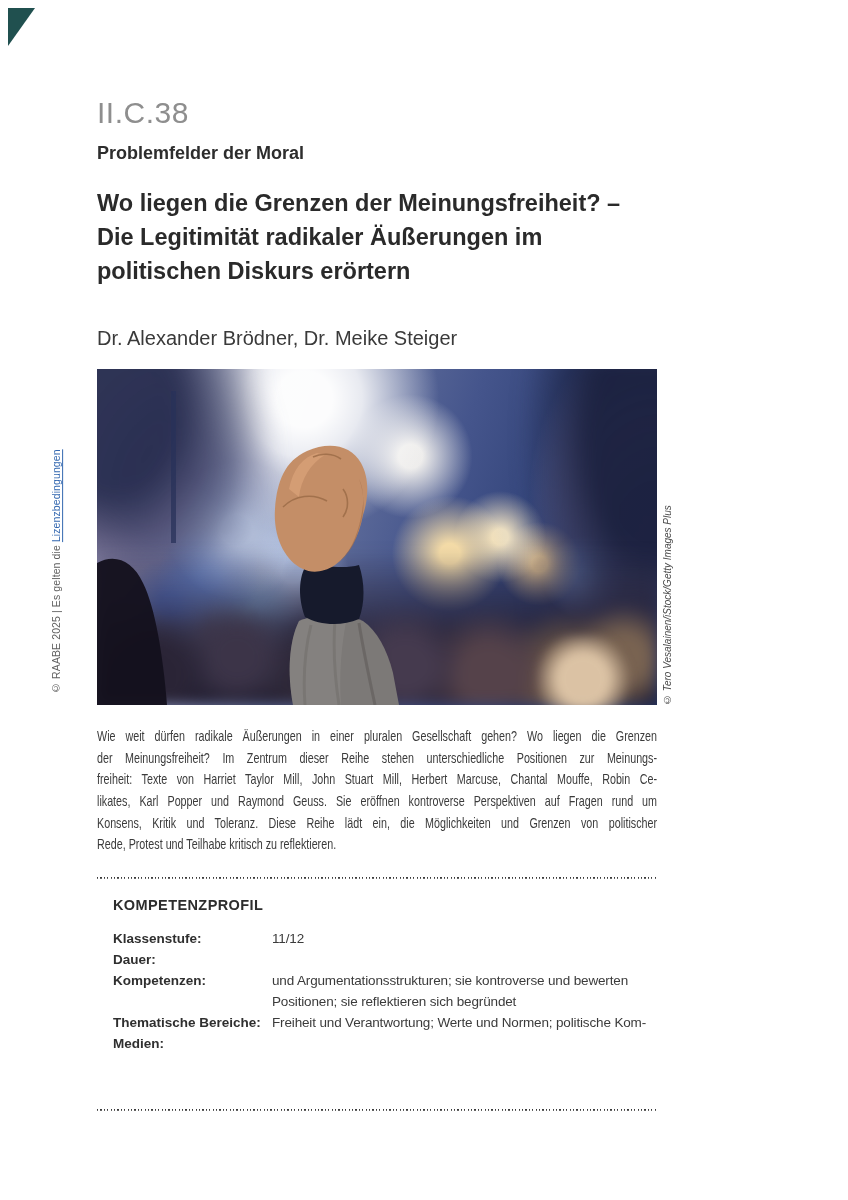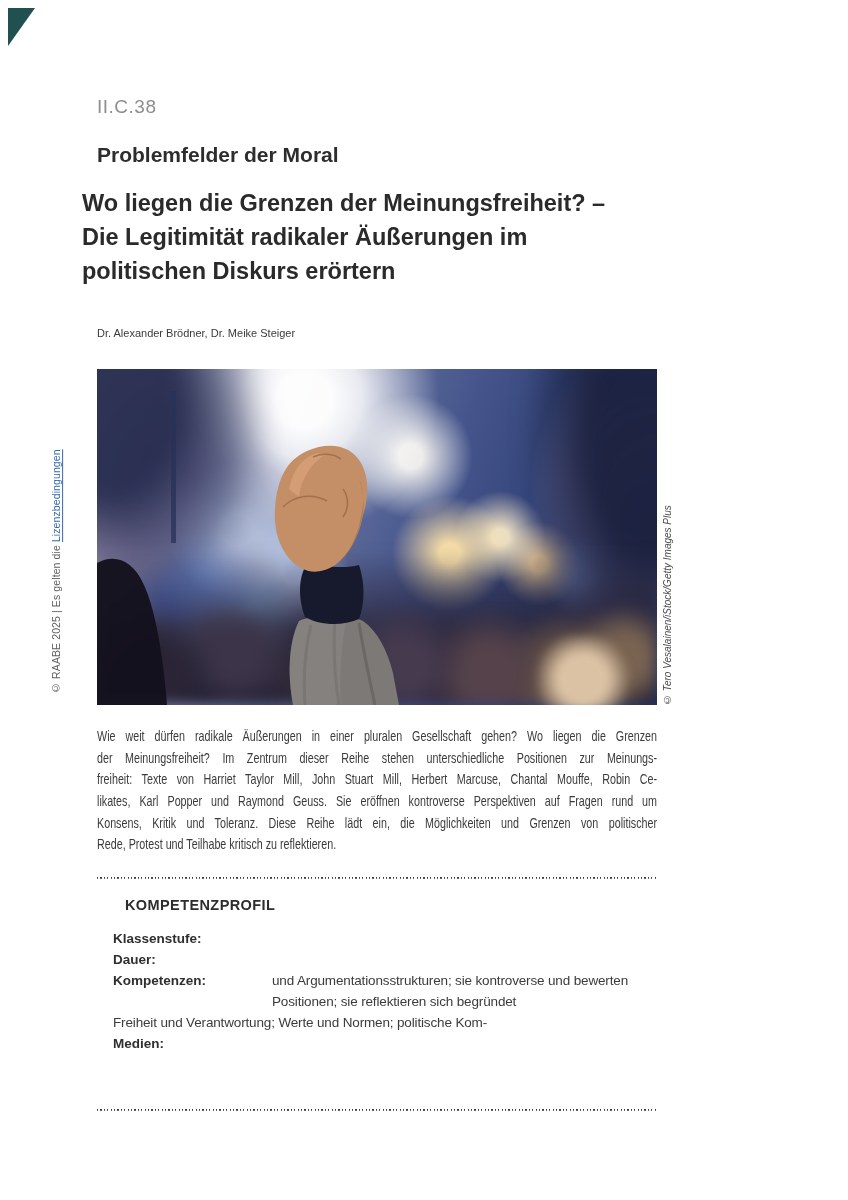--- a/index.html
+++ b/index.html
@@ -7,24 +7,24 @@
     width:848px;height:1200px;background:#ffffff;position:relative;
     font-family:"Liberation Sans", sans-serif;color:#3b3b3b;overflow:hidden;
   }
   .abs{position:absolute;}
 
   
   .corner-tri{left:8px;top:8px;width:0;height:0;
     border-top:38px solid #20504f;border-right:27px solid transparent;}
 
   
-  .code{left:97px;top:96px;font-size:19px;font-weight:400;color:#8e8e8e;letter-spacing:.5px;}
-  .series{left:97px;top:143px;font-size:21px;font-weight:700;color:#2d2d2d;}
-  .title{left:82px;top:186px;width:600px;font-size:23.5px;font-weight:700;color:#2a2a2a;line-height:34px;}
-  .authors{left:97px;top:327px;font-size:11px;color:#3a3a3a;}
+  .code{left:97px;top:96px;font-size:30px;font-weight:400;color:#8e8e8e;letter-spacing:.5px;}
+  .series{left:97px;top:143px;font-size:18px;font-weight:700;color:#2d2d2d;}
+  .title{left:97px;top:186px;width:600px;font-size:23.5px;font-weight:700;color:#2a2a2a;line-height:34px;}
+  .authors{left:97px;top:327px;font-size:20px;color:#3a3a3a;}
 
   
   .side-copyright{left:50px;top:468px;height:226px;width:15px;
     writing-mode:vertical-rl;transform:rotate(180deg);
     font-size:10.5px;color:#5f5f5f;letter-spacing:.1px;white-space:nowrap;}
   .side-copyright a{color:#3468b0;text-decoration:underline;cursor:pointer;}
   .photo-credit{left:662px;top:369px;height:336px;width:15px;
     writing-mode:vertical-rl;transform:rotate(180deg);
     font-size:10px;font-style:italic;color:#4c4c4c;white-space:nowrap;}
 
@@ -70,21 +70,21 @@
     font-size:14.2px;line-height:21.7px;color:#3b3b3b;}
   .intro .vline{text-align:justify;text-align-last:justify;height:21.7px;white-space:nowrap;}
   .intro .vline.last{text-align-last:left;}
 
   
   .rule{left:97px;width:560px;height:3px;background:
     repeating-linear-gradient(to right,#3c3c3c 0 1.2px, rgba(0,0,0,0) 1.2px 3.4px);
     background-size:auto 1.8px;background-repeat:no-repeat;background-position:top;}
   .rule-top{top:877px;}
   .rule-bottom{top:1109px;}
-  .comp-heading{left:113px;top:897px;font-size:14.5px;font-weight:700;color:#2d2d2d;letter-spacing:.4px;margin-left:12px;}
+  .comp-heading{left:113px;top:897px;font-size:14.5px;font-weight:700;color:#2d2d2d;letter-spacing:.4px;}
   .comp-table{left:113px;top:928px;width:544px;font-size:13.5px;line-height:21px;color:#3b3b3b;}
   .comp-row{display:grid;grid-template-columns:159px 1fr;}
   .comp-row .label{font-weight:700;color:#2f2f2f;}
   .comp-row .vline{white-space:nowrap;letter-spacing:-0.15px;}
 </style>
 </head>
 <body>
 
 <div class="abs corner-tri"></div>
 
@@ -131,32 +131,36 @@
     <div class="vline">Konsens, Kritik und Toleranz. Diese Reihe lädt ein, die Möglichkeiten und Grenzen von politischer</div>
     <div class="vline last">Rede, Protest und Teilhabe kritisch zu reflektieren.</div>
   </div>
 
 <div class="abs rule rule-top"></div>
 <div class="abs comp-heading">KOMPETENZPROFIL</div>
 
 <div class="abs comp-table">
   <div class="comp-row">
     <div class="label">Klassenstufe:</div>
+    <div class="value">
+        <div class="vline last">11/12</div>
+      </div>
   </div>
   <div class="comp-row">
     <div class="label">Dauer:</div>
   </div>
   <div class="comp-row">
     <div class="label">Kompetenzen:</div>
     <div class="value">
         <div class="vline">und Argumentationsstrukturen; sie kontroverse und bewerten</div>
         <div class="vline last">Positionen; sie reflektieren sich begründet</div>
       </div>
   </div>
   <div class="comp-row">
+    <div class="label">Thematische Bereiche:</div>
     <div class="value">
         <div class="vline">Freiheit und Verantwortung; Werte und Normen; politische Kom-</div>
       </div>
   </div>
   <div class="comp-row">
     <div class="label">Medien:</div>
   </div>
 </div>
 
 <div class="abs rule rule-bottom"></div>

